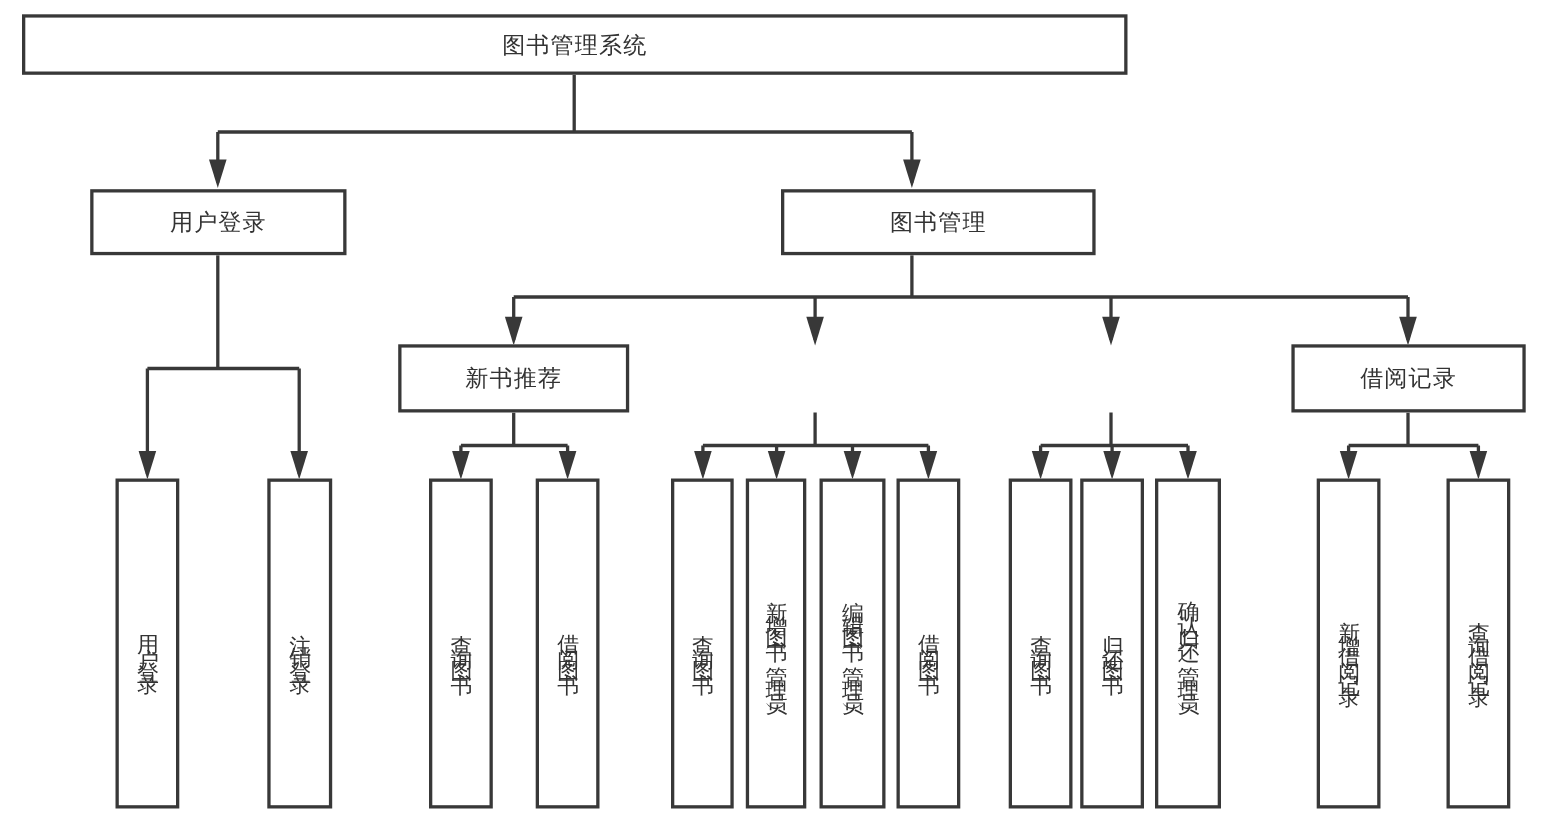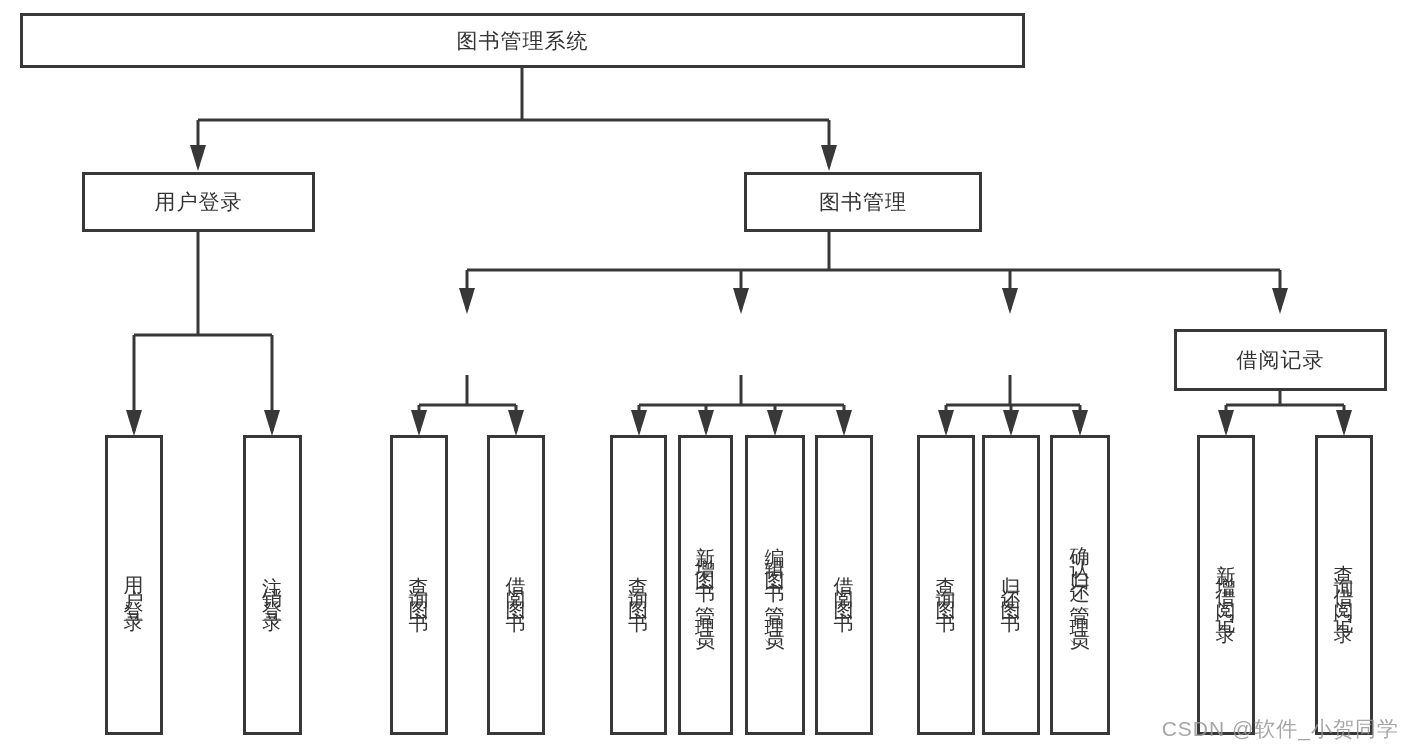--- a/index.html
+++ b/index.html
@@ -128,25 +128,28 @@
     </g>
   </svg>
 
   <div class="hbox" style="left:20px;top:13px;width:1005px;height:55px">
     <span>图书管理系统</span>
   </div>
 
   <div class="hbox" style="left:82px;top:172px;width:233px;height:60px">
     <span>用户登录</span>
   </div>
-  <div class="hbox" style="left:744px;top:172px;width:238px;height:60px">
+  <div class="hbox" style="left:710px;top:172px;width:286px;height:60px">
     <span>图书管理</span>
   </div>
 
-  <div class="hbox" style="left:1174px;top:329px;width:213px;height:62px">
+  <div class="hbox" style="left:362px;top:313px;width:210px;height:62px">
+    <span>新书推荐</span>
+  </div>
+  <div class="hbox" style="left:1174px;top:313px;width:213px;height:62px">
     <span>借阅记录</span>
   </div>
 
   <div class="vbox" style="left:105px;top:435px;width:58px;height:300px">
     <span>用户登录</span>
   </div>
   <div class="vbox" style="left:243px;top:435px;width:59px;height:300px">
     <span>注销登录</span>
   </div>
 
@@ -180,15 +183,14 @@
     <span>确认归还（管理员）</span>
   </div>
 
   <div class="vbox" style="left:1197px;top:435px;width:58px;height:300px">
     <span>新增借阅记录</span>
   </div>
   <div class="vbox" style="left:1315px;top:435px;width:58px;height:300px">
     <span>查询借阅记录</span>
   </div>
 
-  <div class="watermark">CSDN @软件_小贺同学</div>
 
 </div>
 
 </body></html>

